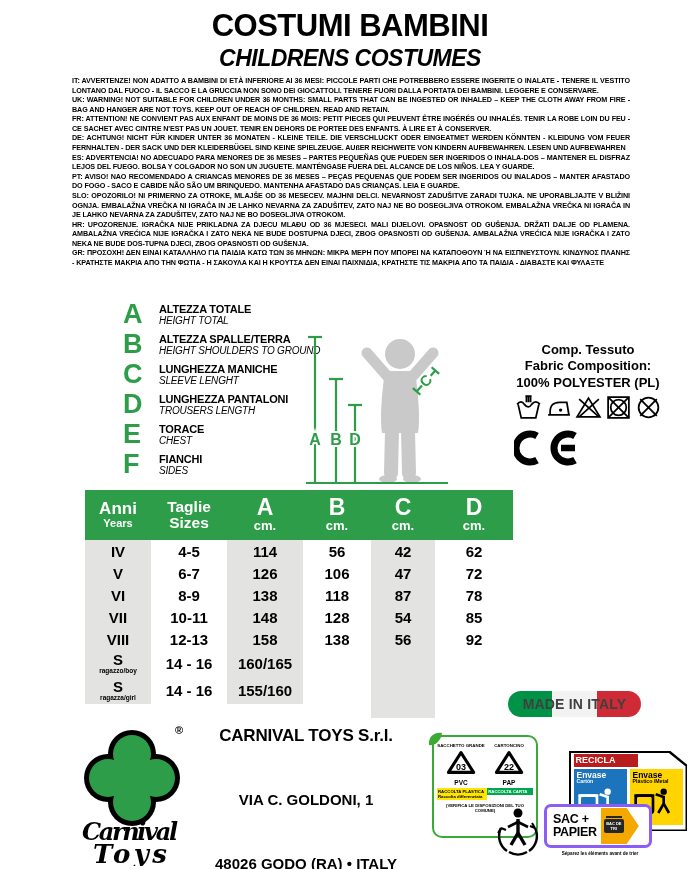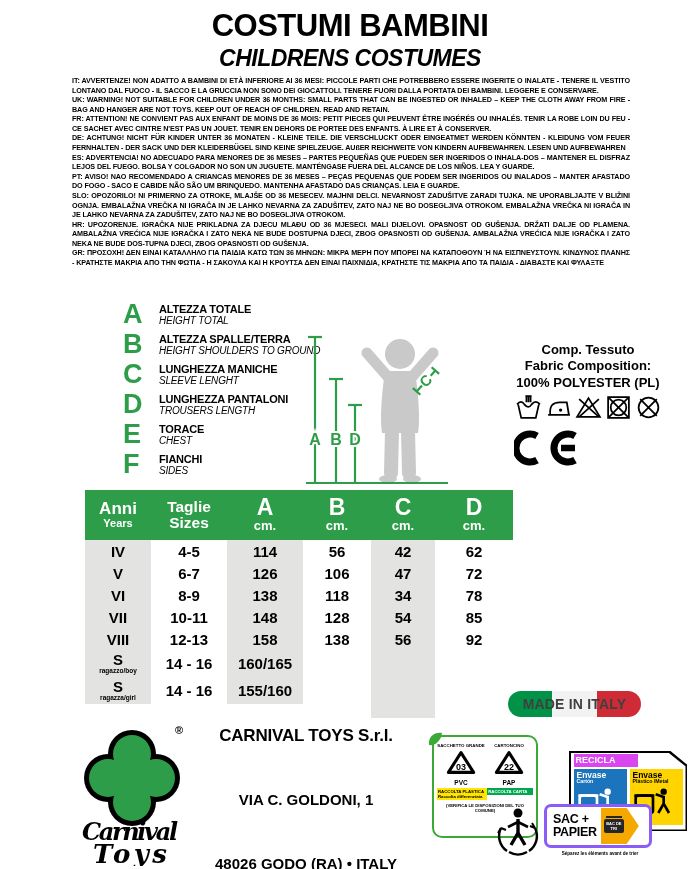--- a/index.html
+++ b/index.html
@@ -79,21 +79,21 @@
   .lbl-yellow .l1 { font-size:4.3px; font-weight:800; }
   .lbl-yellow .l2 { font-size:4.3px; font-weight:700; }
   .lbl-green { background:#00a651; color:#fff; width:52px; padding:1px;
                font-size:4.3px; font-weight:800; }
   .ita-foot { font-size:4.3px; font-weight:800; text-align:center; margin-top:3px; }
   
   .recicla { position:absolute; left:569px; top:751px; width:118px; height:80px;
              background:#000; clip-path:polygon(0 0, 86% 0, 100% 17%, 100% 100%, 0 100%); padding:1.5px; }
   .recicla-in { background:#fff; width:100%; height:100%;
                 clip-path:polygon(0 0, 85% 0, 100% 18%, 100% 100%, 0 100%); padding:1px 3px 3px 3px; }
-  .recicla-head { background:#d946ef; color:#fff; font-size:9px; font-weight:800;
+  .recicla-head { background:#b91c1c; color:#fff; font-size:9px; font-weight:800;
                   width:64px; padding:1px 4px 2px 2px; }
   .recicla-cells { display:flex; gap:3px; margin-top:2px; }
   .rc-cell { width:53px; height:56px; padding:2px 3px; }
   .rc-blue { background:#1c75bc; color:#fff; }
   .rc-yellow { background:#ffd400; color:#000; }
   .rc-t1 { font-size:8.5px; font-weight:800; line-height:1; }
   .rc-t2 { font-size:5.2px; font-weight:700; line-height:1.1; min-height:7px; }
   
   .triman { position:absolute; left:494px; top:806px; }
   .sac { position:absolute; left:544px; top:804px; width:108px; height:44px;
@@ -299,21 +299,21 @@
       <div class="cell gray">47</div>
       <div class="cell">72</div>
     </div>
     <div class="trow">
       <div class="cell gray">
           <span class="size-label">VI</span>
         </div>
       <div class="cell">8-9</div>
       <div class="cell gray">138</div>
       <div class="cell">118</div>
-      <div class="cell gray">34</div>
+      <div class="cell gray">87</div>
       <div class="cell">78</div>
     </div>
     <div class="trow">
       <div class="cell gray">
           <span class="size-label">VII</span>
         </div>
       <div class="cell">10-11</div>
       <div class="cell gray">148</div>
       <div class="cell">128</div>
       <div class="cell gray">54</div>

